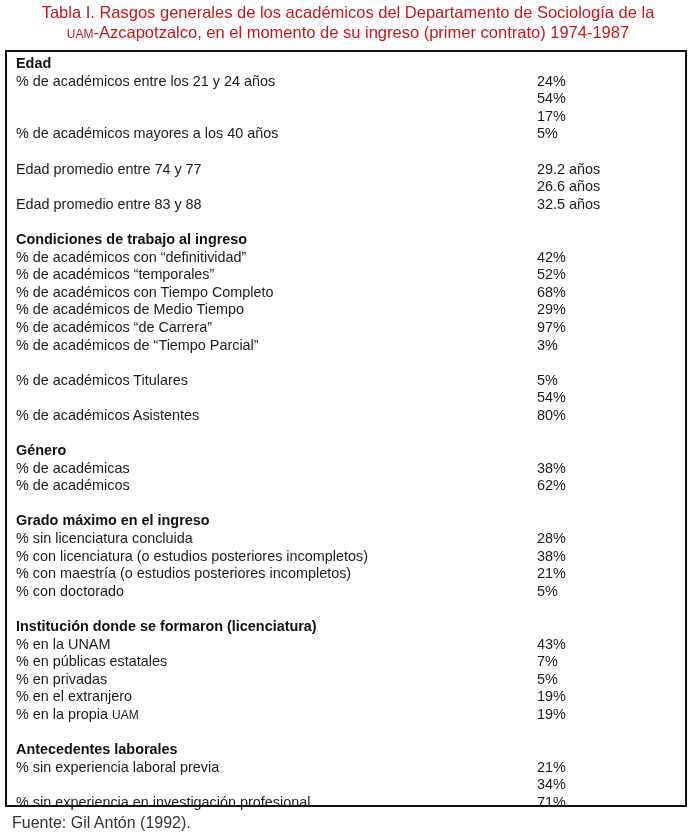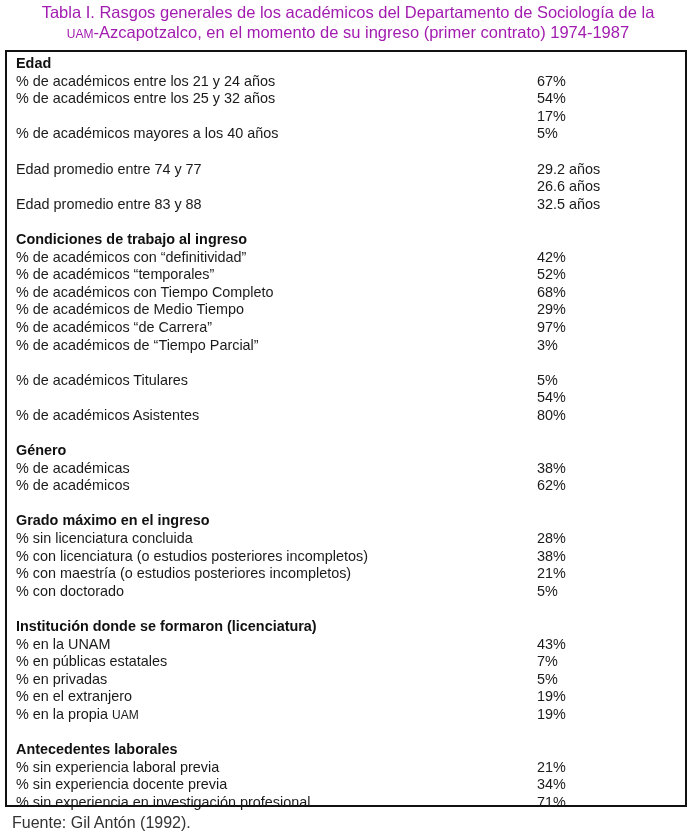--- a/index.html
+++ b/index.html
@@ -2,21 +2,21 @@
 <html><head>
   <meta charset="utf-8">
   <style>
     html, body { margin: 0; padding: 0; background: #ffffff; }
     body {
       width: 696px; height: 836px; position: relative; overflow: hidden;
       font-family: "Liberation Sans", sans-serif; color: #1a1a1a;
     }
     .title {
       position: absolute; left: 0; top: 2px; width: 696px;
-      text-align: center; font-size: 16.5px; line-height: 20px; color: #a21caf;
+      text-align: center; font-size: 16.5px; line-height: 20px; color: #b91c1c;
     }
     .sc { font-size: 12px; }
     .box {
       position: absolute; left: 5px; top: 50px; width: 682px; height: 757px;
       border: 2px solid #111; box-sizing: border-box;
     }
     .rows { position: absolute; left: 9px; top: 3px; right: 0; }
     .row {
       position: relative; height: 17.6px; line-height: 17.6px; font-size: 14.4px;
       white-space: nowrap;
@@ -37,24 +37,23 @@
   <div><span class="sc">UAM</span><span>-Azcapotzalco, en el momento de su ingreso (primer contrato) 1974-1987</span></div>
 </div>
 
 <div class="box">
   <div class="rows" id="rows">
       <div class="row head">
         <span class="lbl">Edad</span>
       </div>
       <div class="row">
         <span class="lbl">% de académicos entre los 21 y 24 años</span>
-        <span class="val">67%</span>
+        <span class="val">24%</span>
       </div>
       <div class="row">
-        <span class="lbl">% de académicos entre los 25 y 32 años</span>
         <span class="val">54%</span>
       </div>
       <div class="row">
         <span class="val">17%</span>
       </div>
       <div class="row">
         <span class="lbl">% de académicos mayores a los 40 años</span>
         <span class="val">5%</span>
       </div>
       <div class="row gap">
@@ -173,21 +172,20 @@
       </div>
       <div class="row gap"></div>
       <div class="row head">
         <span class="lbl">Antecedentes laborales</span>
       </div>
       <div class="row">
         <span class="lbl">% sin experiencia laboral previa</span>
         <span class="val">21%</span>
       </div>
       <div class="row">
-        <span class="lbl">% sin experiencia docente previa</span>
         <span class="val">34%</span>
       </div>
       <div class="row">
         <span class="lbl">% sin experiencia en investigación profesional</span>
         <span class="val">71%</span>
       </div>
     </div>
 </div>
 
 <div class="source">Fuente: Gil Antón (1992).</div>

